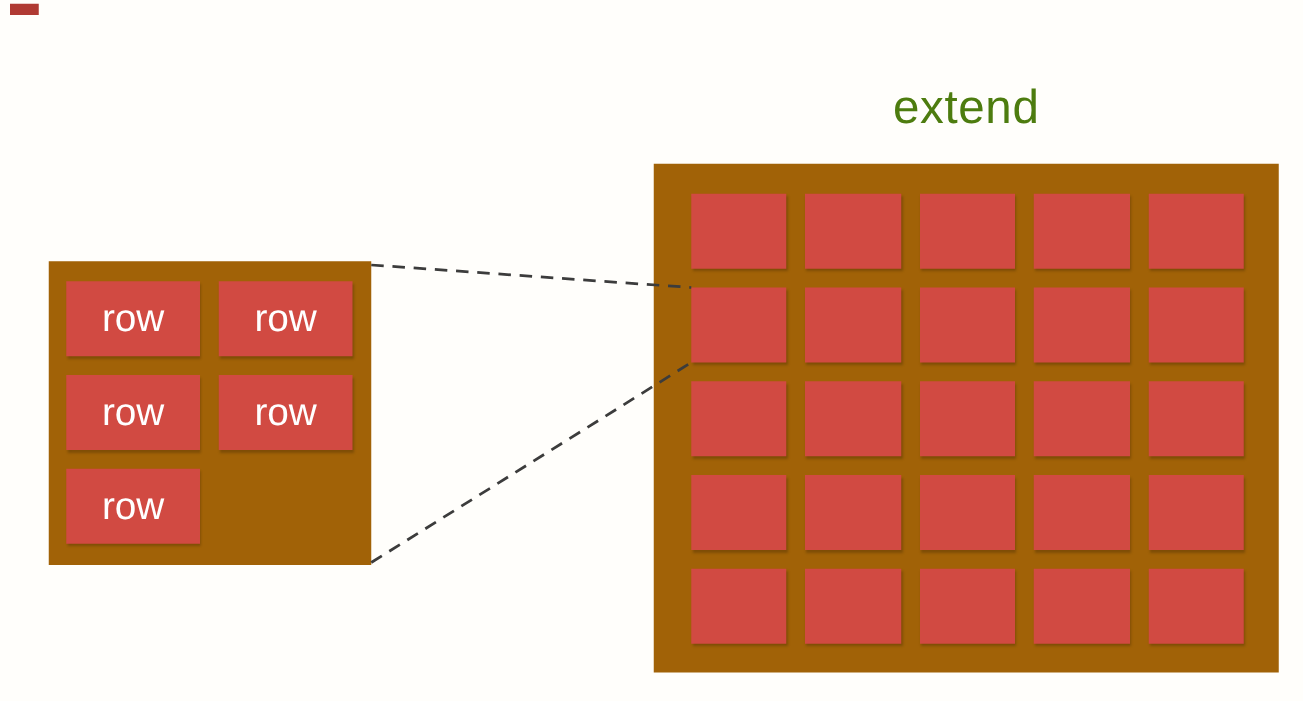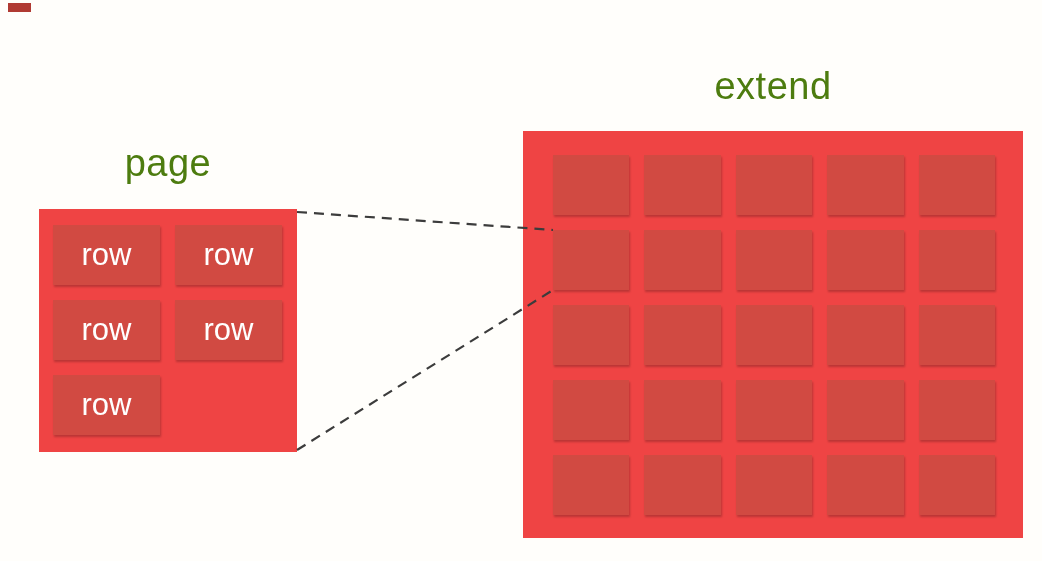--- a/index.html
+++ b/index.html
@@ -36,21 +36,21 @@
     top: 143px;
     width: 258px;
   }
   .extend-label {
     left: 523px;
     top: 66px;
     width: 500px;
   }
   .panel {
     position: absolute;
-    background: #ef4444;
+    background: #a16207;
     box-sizing: border-box;
     display: grid;
   }
   .page-panel {
     left: 39px;
     top: 209px;
     width: 258px;
     height: 243px;
     padding: 16px 15px 17px 14px;
     grid-template-columns: repeat(2, 107px);
@@ -95,21 +95,20 @@
     fill: none;
   }
 </style>
 </head>
 <body>
 
 <div class="canvas">
 
   <div class="red-marker"></div>
 
-  <div class="section-label page-label">page</div>
 
   <div class="panel page-panel">
 
   <div class="red-box">
         <span class="row-label">row</span>
       </div>
       <div class="red-box">
         <span class="row-label">row</span>
       </div>
       <div class="red-box">

